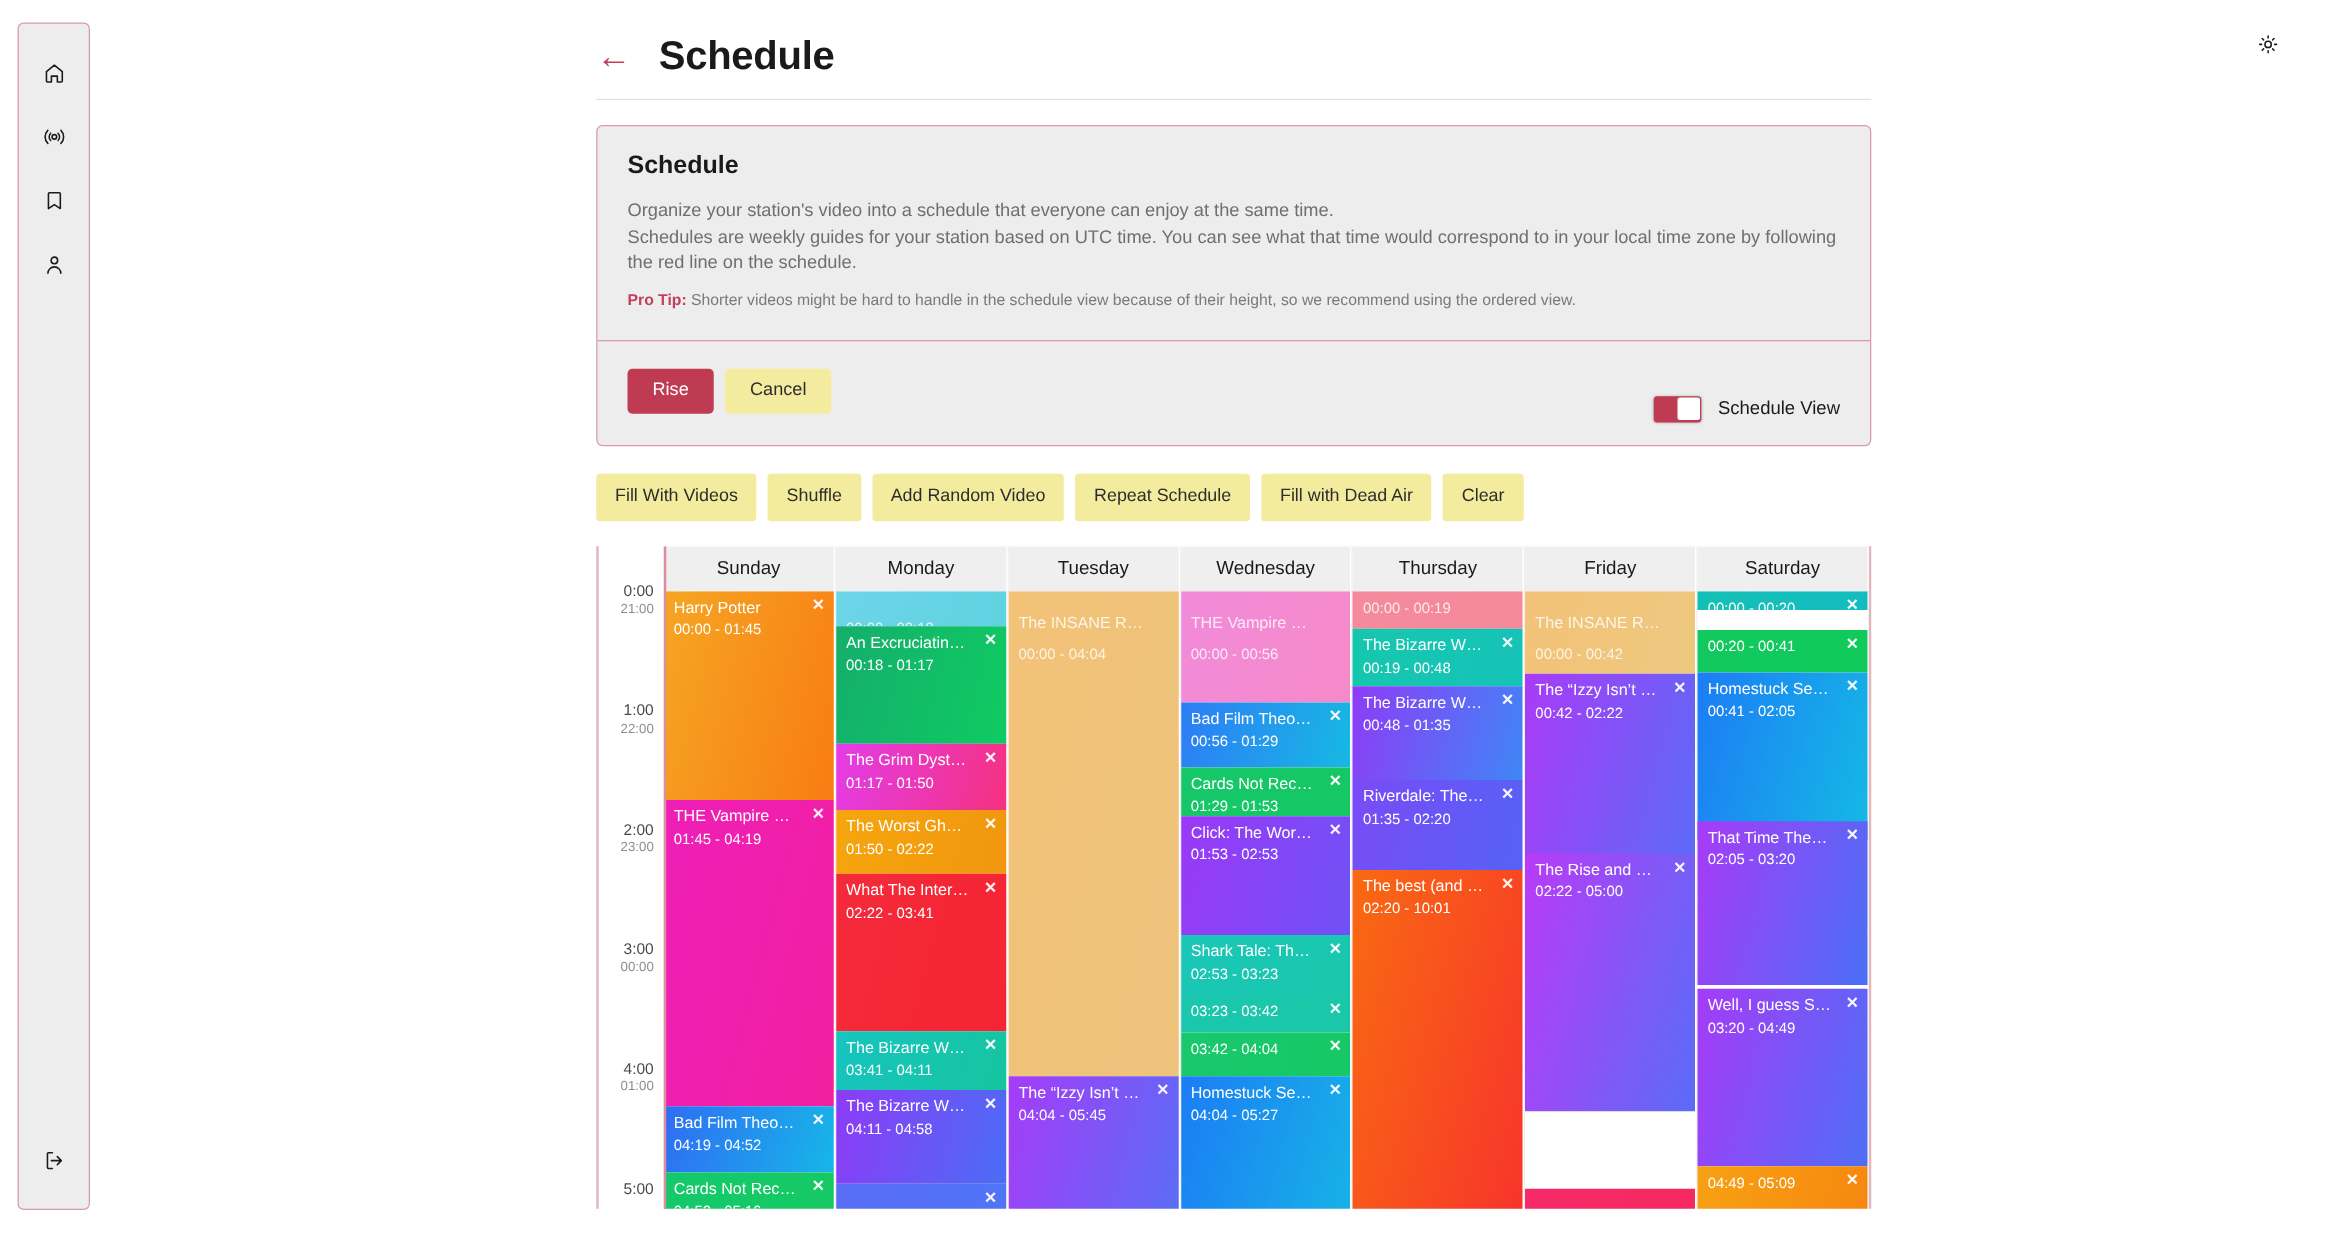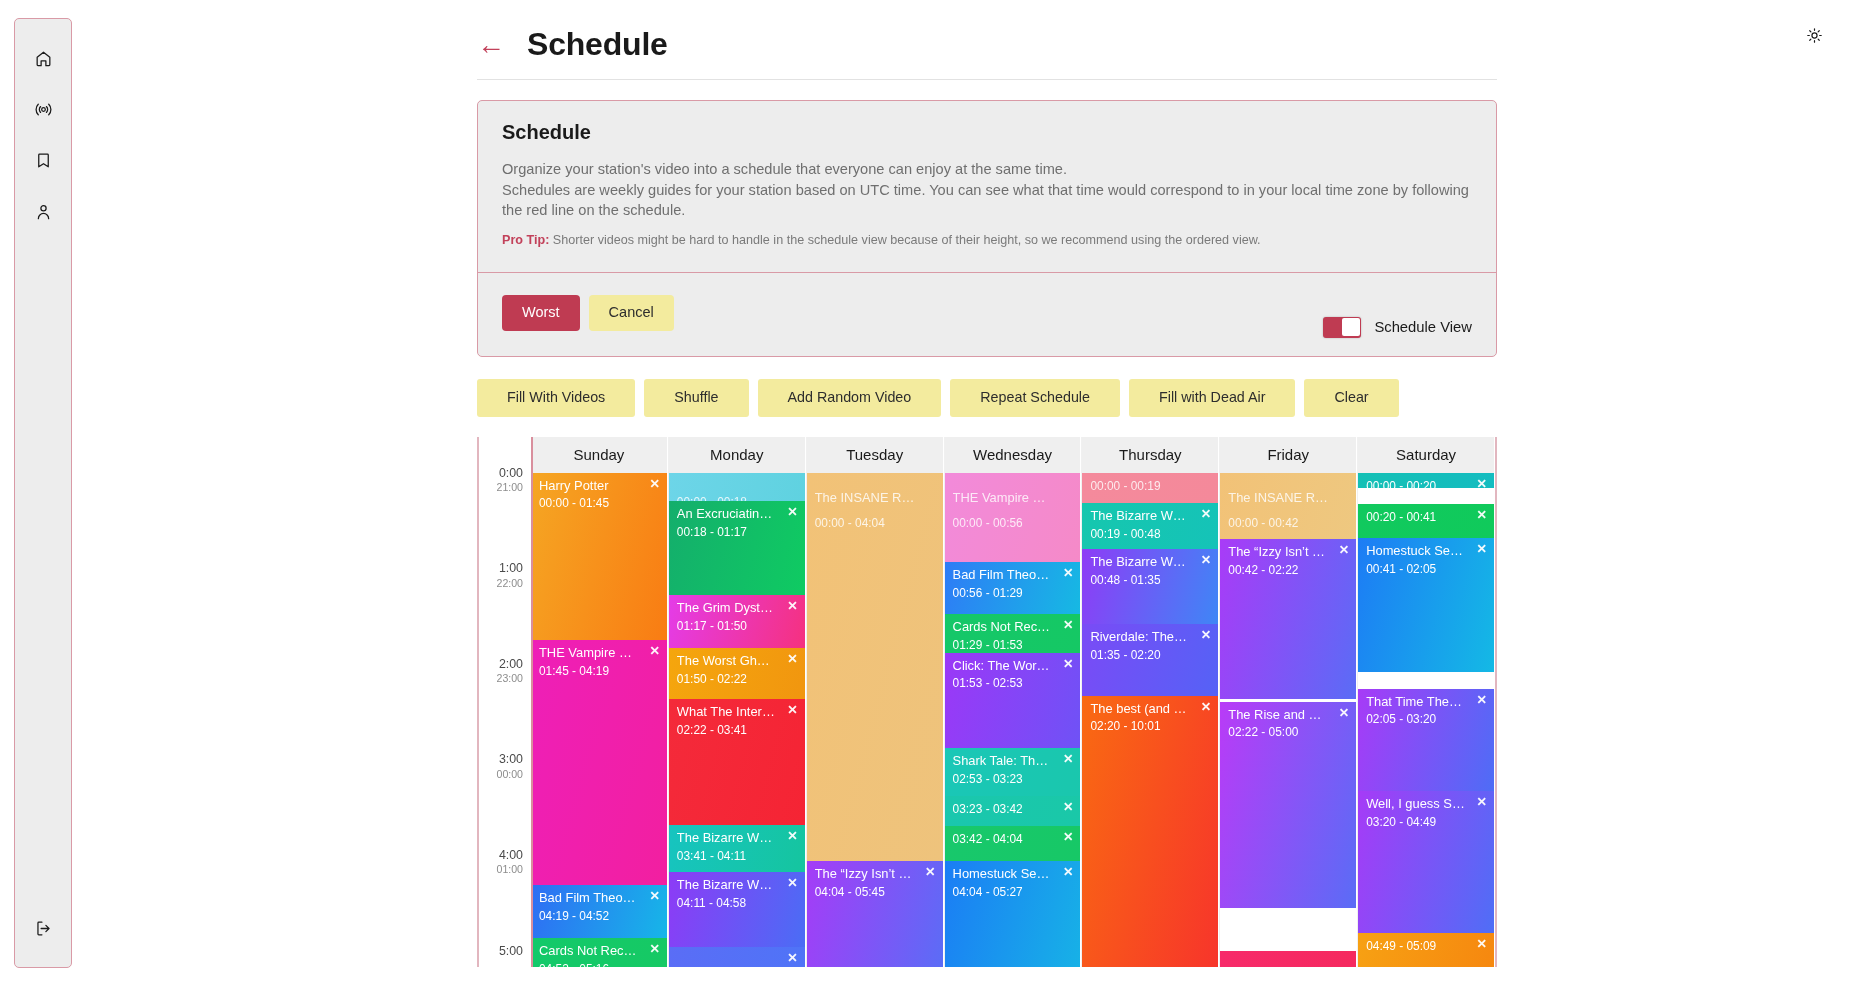--- a/index.html
+++ b/index.html
@@ -84,21 +84,21 @@
     position: absolute; right: 1.5px; top: 1.5px;
     width: 18px; height: 18px; background: #ffffff; border-radius: 2px;
   }
   #view-toggle-label { font-size: 14.8px; color: #1a1a1a; }
 
   
   #action-row { margin-top: 22px; display: flex; gap: 9px; }
   .action-btn {
     background: #f3eb9e; color: #2d2d2d; border: none; border-radius: 3px;
     font-family: "Liberation Sans", sans-serif; font-size: 14.3px;
-    padding: 11px 30px; cursor: pointer; white-space: nowrap; line-height: 1.1;
+    padding: 11px 15px; cursor: pointer; white-space: nowrap; line-height: 1.1;
   }
 
   
   #schedule-wrap {
     margin-top: 20px; position: relative;
     height: 530px; overflow: hidden;
     border-left: 2px solid #e2b6bf;
     border-right: 2px solid #e2b6bf;
   }
   #time-gutter {
@@ -209,21 +209,21 @@
   <div id="info-panel">
     <div id="info-body">
       <div id="info-title">Schedule</div>
       <div class="info-line">Organize your station's video into a schedule that everyone can enjoy at the same time.</div>
       <div class="info-line">Schedules are weekly guides for your station based on UTC time. You can see what that time would correspond to in your local time zone by following the red line on the schedule.</div>
       <div id="pro-tip-line">
         <span id="pro-tip-label">Pro Tip:</span><span id="pro-tip-text"> Shorter videos might be hard to handle in the schedule view because of their height, so we recommend using the ordered view.</span>
       </div>
     </div>
     <div id="info-footer">
-      <button class="btn" id="save-button">Worst</button>
+      <button class="btn" id="save-button">Rise</button>
       <button class="btn" id="cancel-button">Cancel</button>
       <div id="view-toggle-wrap">
         <div id="view-toggle">
           <div class="knob"></div>
         </div>
         <span id="view-toggle-label">Schedule View</span>
       </div>
     </div>
   </div>
 
@@ -419,21 +419,21 @@
           <div class="day-body">
             <div class="evt faded" style="top: 0px; height: 66.929px; background: linear-gradient(105deg, rgb(242, 194, 119), rgb(238, 200, 128));">
               <div class="evt-title">The INSANE R…</div>
               <div class="evt-time">00:00 - 00:42</div>
             </div>
             <div class="evt" style="top: 66.929px; height: 159.355px; background: linear-gradient(105deg, rgb(169, 59, 247), rgb(90, 108, 246));">
               <div class="evt-title">The “Izzy Isn’t …</div>
               <div class="evt-time">00:42 - 02:22</div>
               <span class="evt-close">✕</span>
             </div>
-            <div class="evt" style="top: 229px; height: 206px; background: linear-gradient(105deg, rgb(185, 59, 247), rgb(90, 108, 246));">
+            <div class="evt" style="top: 210px; height: 206px; background: linear-gradient(105deg, rgb(185, 59, 247), rgb(90, 108, 246));">
               <div class="evt-title">The Rise and …</div>
               <div class="evt-time">02:22 - 05:00</div>
               <span class="evt-close">✕</span>
             </div>
             <div class="evt notitle faded" style="top: 478.065px; height: 25.4968px; background: linear-gradient(105deg, rgb(247, 42, 106), rgb(245, 41, 94));"></div>
           </div>
         </div>
         <div class="day-col">
           <div class="day-head">Saturday</div>
           <div class="day-body">
@@ -443,21 +443,21 @@
             </div>
             <div class="evt notitle" style="top: 31.871px; height: 33.4645px; background: linear-gradient(105deg, rgb(17, 201, 94), rgb(16, 202, 91));">
               <div class="evt-time" style="margin-top: 0px;">00:20 - 00:41</div>
               <span class="evt-close">✕</span>
             </div>
             <div class="evt" style="top: 65.3355px; height: 133.858px; background: linear-gradient(105deg, rgb(29, 124, 245), rgb(20, 185, 229));">
               <div class="evt-title">Homestuck Se…</div>
               <div class="evt-time">00:41 - 02:05</div>
               <span class="evt-close">✕</span>
             </div>
-            <div class="evt" style="top: 216px; height: 131px; background: linear-gradient(105deg, rgb(167, 59, 247), rgb(74, 111, 246));">
+            <div class="evt" style="top: 184px; height: 131px; background: linear-gradient(105deg, rgb(167, 59, 247), rgb(74, 111, 246));">
               <div class="evt-title">That Time The…</div>
               <div class="evt-time">02:05 - 03:20</div>
               <span class="evt-close">✕</span>
             </div>
             <div class="evt" style="top: 318.71px; height: 141.826px; background: linear-gradient(105deg, rgb(166, 59, 247), rgb(79, 110, 246));">
               <div class="evt-title">Well, I guess S…</div>
               <div class="evt-time">03:20 - 04:49</div>
               <span class="evt-close">✕</span>
             </div>
             <div class="evt notitle" style="top: 460.535px; height: 43.0258px; background: linear-gradient(105deg, rgb(247, 161, 19), rgb(246, 135, 15));">

